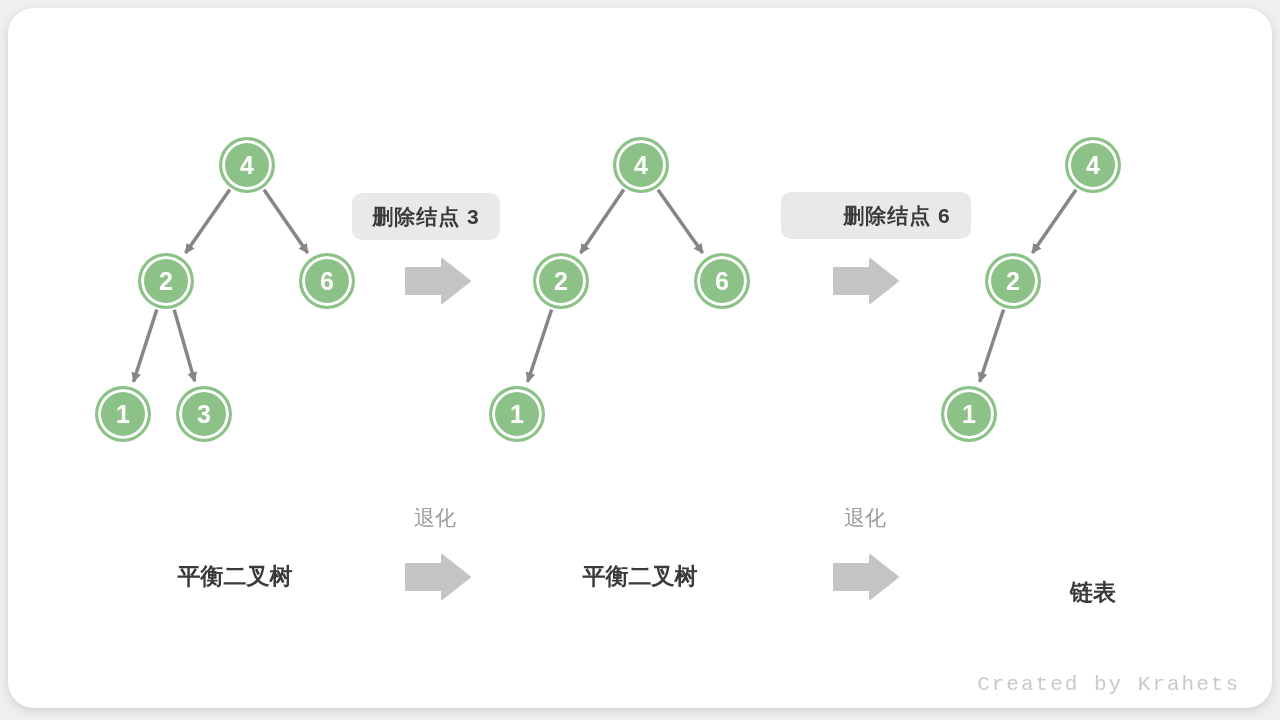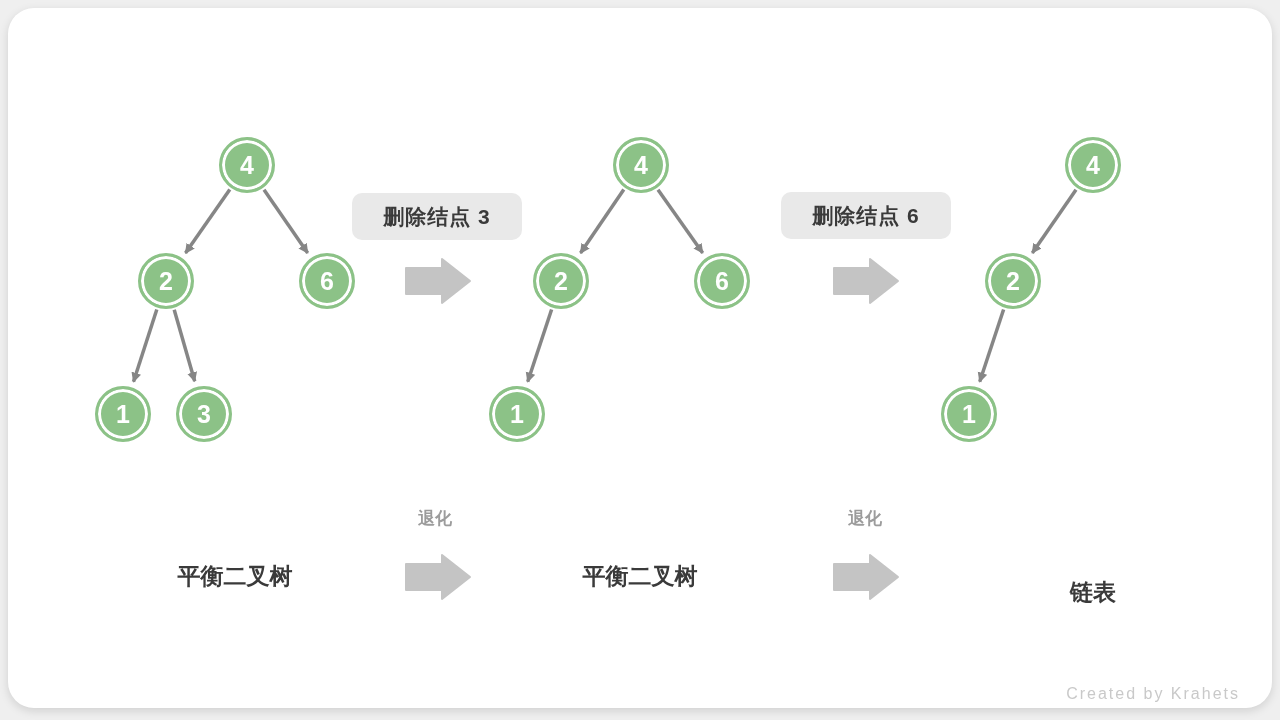--- a/index.html
+++ b/index.html
@@ -28,51 +28,51 @@
     background: #8CC287;
     border: 3px solid #8CC287;
     box-shadow: inset 0 0 0 3px #ffffff;
     display: flex; align-items: center; justify-content: center;
     color: #ffffff;
     font-size: 25px;
     font-weight: bold;
   }
   .op-label {
     position: absolute;
-    width: 170px; height: 47px;
+    width: 148px; height: 47px;
     background: #E9E9E9;
     border-radius: 10px;
     display: flex; align-items: center; justify-content: center;
     color: #3A3A3A;
     font-size: 21px;
     font-weight: bold;
     letter-spacing: 1px;
   }
   .caption {
     position: absolute;
     transform: translate(-50%, -50%);
     color: #3A3A3A;
     font-size: 23px;
     font-weight: bold;
     white-space: nowrap;
   }
   .degrade {
     position: absolute;
     transform: translate(-50%, -50%);
     color: #9C9C9C;
-    font-size: 17px;
-    font-weight: bold;
+    font-size: 21px;
+    font-weight: normal;
     white-space: nowrap;
   }
   .watermark {
     position: absolute;
-    right: 40px; bottom: 17px;
+    right: 40px; bottom: 24px;
     color: #C9C9C9;
-    font-family: Liberation Sans, sans-serif;
-    font-size: 16px;
+    font-family: Liberation Mono, monospace;
+    font-size: 21px;
     letter-spacing: 2px;
   }
 </style>
 </head>
 <body>
 
 <div class="panel"></div>
 
 <svg class="layer" viewBox="0 0 1280 720">
   <defs>
@@ -140,21 +140,21 @@
     <span>4</span>
   </div>
 <div class="node" style="left:985px;  top:253px;">
     <span>2</span>
   </div>
 <div class="node" style="left:941px;  top:386px;">
     <span>1</span>
   </div>
 
 <div class="op-label" style="left:352px; top:193px;">删除结点 3</div>
-<div class="op-label" style="left:781px; top:192px;">删除结点 6</div>
+<div class="op-label" style="left:781px; top:192px;padding-left:42px;">删除结点 6</div>
 
 <div class="degrade" style="left:435px; top:518px;">退化</div>
 <div class="degrade" style="left:865px; top:518px;">退化</div>
 
 <div class="caption" style="left:235px;  top:576px;">平衡二叉树</div>
 <div class="caption" style="left:640px;  top:576px;">平衡二叉树</div>
 <div class="caption" style="left:1093px; top:592px;">链表</div>
 
 <div class="watermark">Created by Krahets</div>
 

